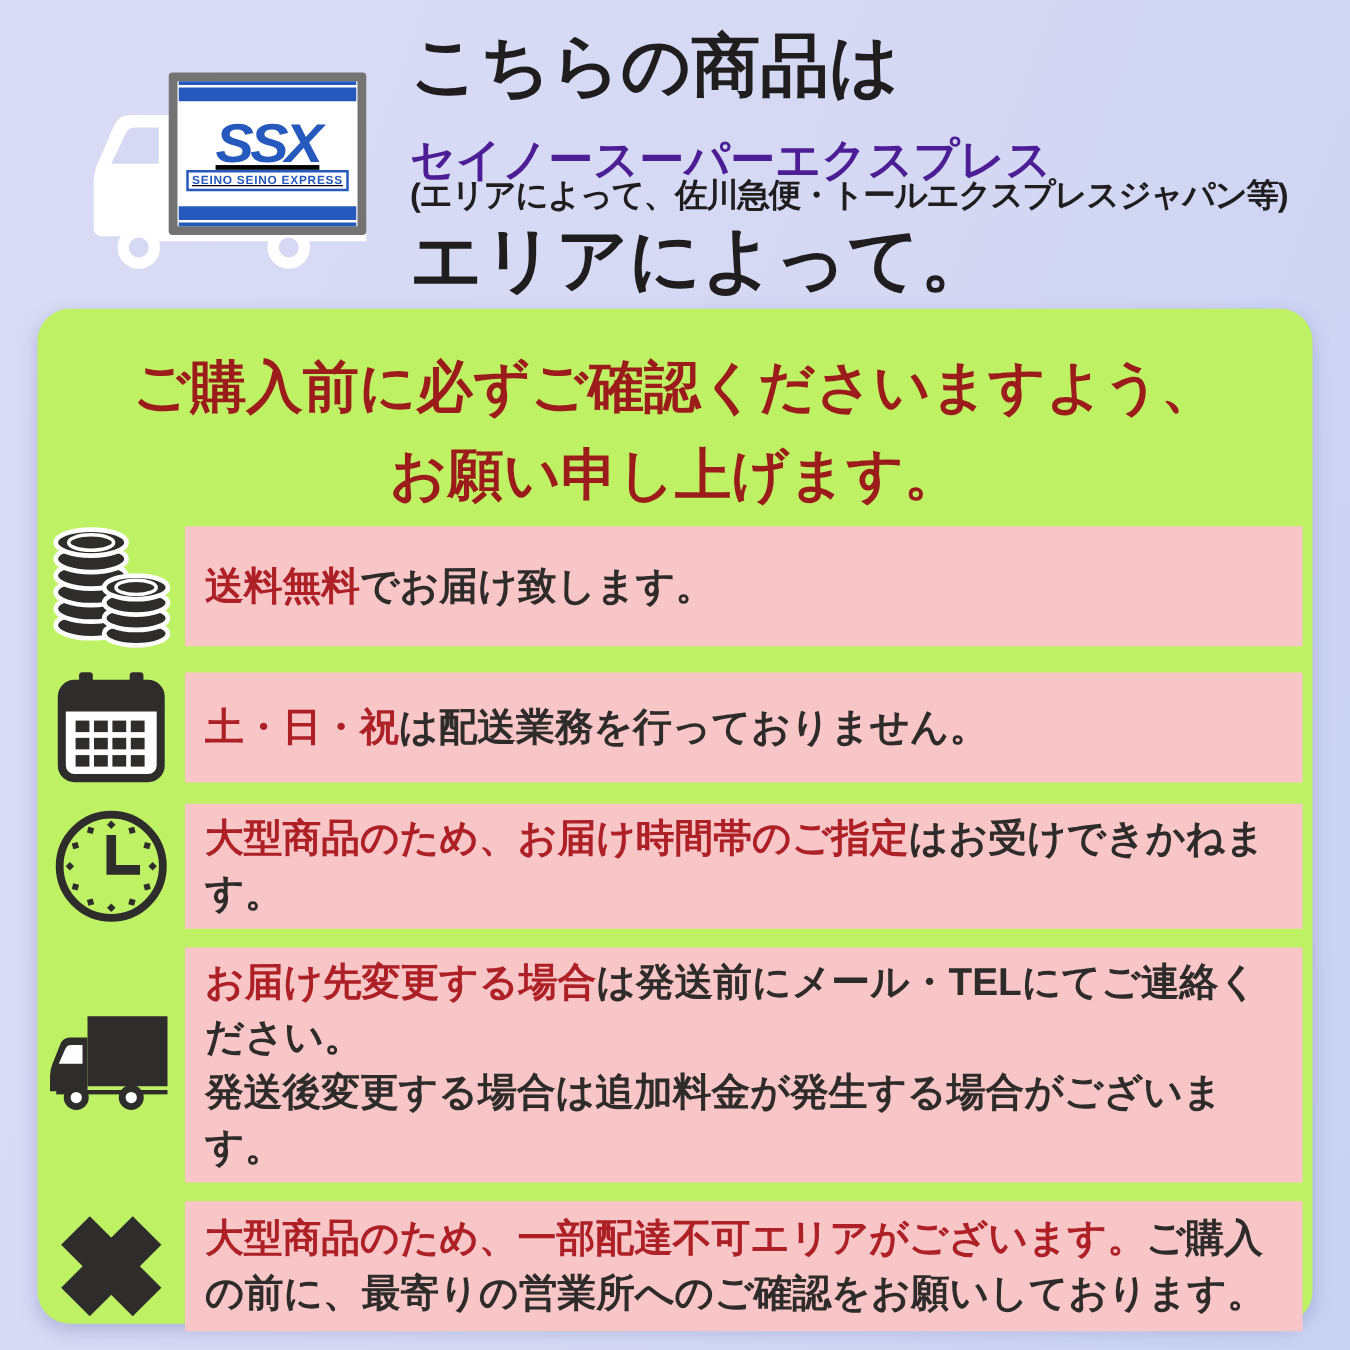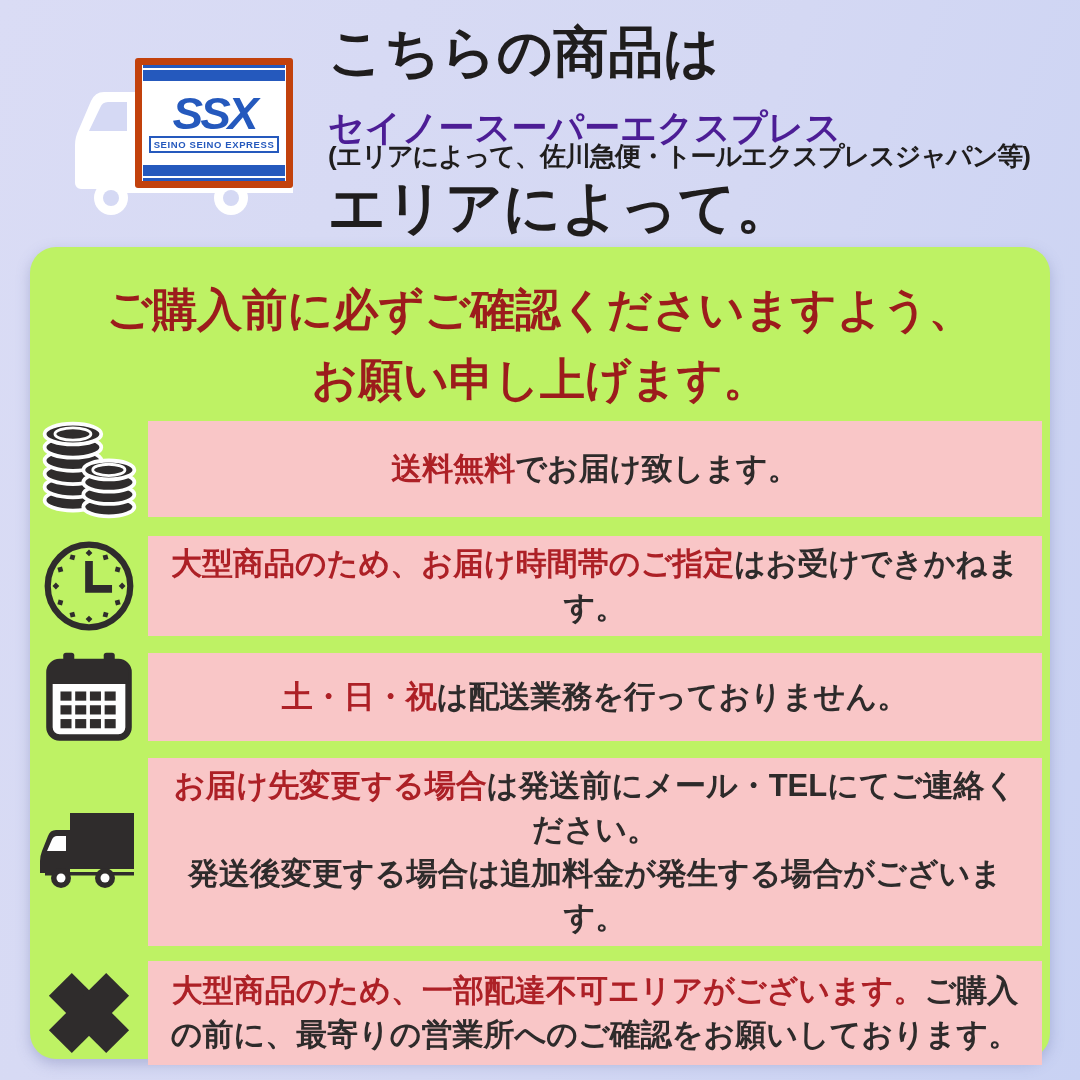--- a/index.html
+++ b/index.html
@@ -6,43 +6,43 @@
   body{
     width:1080px;height:1080px;position:relative;overflow:hidden;
     background:linear-gradient(110deg,#dadcf5 0%,#d4d8f3 55%,#c9d2f3 100%);
     font-family:"Liberation Sans","DejaVu Sans",sans-serif;
     -webkit-font-smoothing:antialiased;
   }
   
   .top-header{position:absolute;left:0;top:0;width:1080px;height:247px;}
   .truck-graphic{position:absolute;left:55px;top:48px;width:262px;height:168px;}
   .truck-svg{position:absolute;left:0;top:0;}
-  .trailer{position:absolute;left:80px;top:10px;width:158px;height:130px;background:#c2410c;border-radius:3px;
-           display:flex;align-items:center;justify-content:center;}
+  .trailer{position:absolute;left:80px;top:10px;width:158px;height:130px;background:#737373;border-radius:3px;
+           display:flex;align-items:center;justify-content:center;text-decoration:underline;}
   .ssx-logo{width:144px;height:116px;background:#fff;display:flex;flex-direction:column;justify-content:space-between;}
   .stripe-thin{height:3px;background:#2559bd;margin:0 1px;}
   .stripe-thick{height:11px;background:#2559bd;margin:2px 1px 0 1px;}
   .stripe-thick-b{height:11px;background:#2559bd;margin:0 1px 2px 1px;}
   .logo-mid{flex:1;display:flex;flex-direction:column;align-items:center;justify-content:center;}
   .logo-ssx{font-size:46px;line-height:40px;font-weight:bold;font-style:italic;color:#2559bd;
             letter-spacing:-3px;transform:scaleY(.95);}
   .logo-sub{border:2px solid #2559bd;color:#2559bd;font-weight:bold;font-size:9.5px;letter-spacing:.6px;
             padding:1px 3px;margin-top:2px;white-space:nowrap;}
   .top-text{position:absolute;left:328px;top:0;width:740px;}
   .intro-line{position:absolute;left:0;top:16px;font-size:55px;font-weight:800;color:#1f1d1d;white-space:nowrap;}
   .carrier-line{position:absolute;left:0;top:84px;font-size:36px;font-weight:800;color:#4c1d95;white-space:nowrap;margin-top:20px;}
   .carrier-note{position:absolute;left:0;top:139px;font-size:26px;font-weight:600;color:#1f1d1d;white-space:nowrap;letter-spacing:-1px;}
   .outro-line{position:absolute;left:0;top:170px;font-size:57px;font-weight:800;color:#1f1d1d;white-space:nowrap;}
   
   .panel{position:absolute;left:30px;top:247px;width:1020px;height:812px;background:#bef264;
          border-radius:26px;box-shadow:0 5px 14px rgba(100,110,165,.35);}
   .panel-title{margin-top:28px;text-align:center;color:#9c1c1c;font-weight:800;
                font-size:45px;line-height:1.55;}
   .rows{position:absolute;left:0;top:170px;width:1020px;display:flex;flex-direction:column;gap:15px;}
-  .row{display:flex;align-items:center;text-align:center;}
+  .row{display:flex;align-items:center;}
   .row-icon{flex:0 0 118px;display:flex;align-items:center;justify-content:center;}
   .row-box{flex:1;background:#f9c6c7;margin-right:8px;padding:6px 16px;
            display:flex;flex-direction:column;justify-content:center;}
   .row-text{font-size:31px;font-weight:800;color:#2e2b2b;line-height:1.42;white-space:pre-line;}
   .red-seg{color:#ad2026;}
   .row-note{font-size:23px;font-weight:700;color:#3a3636;margin-top:2px;}
   .h96{min-height:84px;} .h88{min-height:76px;} .h104{min-height:92px;}
   svg .ink{fill:#2f2c2c;} svg .ink-s{stroke:#2f2c2c;fill:none;}
 </style>
 </head>
@@ -115,47 +115,20 @@
           </g>
         </svg>
       </div>
       <div class="row-box h96">
         <div class="row-text"><span class="red-seg">送料無料</span><span>でお届け致します。</span></div>
       </div>
     </div>
 
     <div class="row">
       <div class="row-icon">
-        <svg width="96" height="96" viewBox="0 0 100 100">
-          <circle cx="50" cy="50" r="43" class="ink-s" stroke-width="6.5"></circle>
-          <g class="ink">
-            <rect x="47.5" y="13" width="5" height="5" transform="rotate(45 50 15.5)"></rect>
-            <rect x="47.5" y="13" width="5" height="5" transform="rotate(30 50 50) rotate(45 50 15.5)"></rect>
-            <rect x="47.5" y="13" width="5" height="5" transform="rotate(60 50 50) rotate(45 50 15.5)"></rect>
-            <rect x="47.5" y="13" width="5" height="5" transform="rotate(90 50 50) rotate(45 50 15.5)"></rect>
-            <rect x="47.5" y="13" width="5" height="5" transform="rotate(120 50 50) rotate(45 50 15.5)"></rect>
-            <rect x="47.5" y="13" width="5" height="5" transform="rotate(150 50 50) rotate(45 50 15.5)"></rect>
-            <rect x="47.5" y="13" width="5" height="5" transform="rotate(180 50 50) rotate(45 50 15.5)"></rect>
-            <rect x="47.5" y="13" width="5" height="5" transform="rotate(210 50 50) rotate(45 50 15.5)"></rect>
-            <rect x="47.5" y="13" width="5" height="5" transform="rotate(240 50 50) rotate(45 50 15.5)"></rect>
-            <rect x="47.5" y="13" width="5" height="5" transform="rotate(270 50 50) rotate(45 50 15.5)"></rect>
-            <rect x="47.5" y="13" width="5" height="5" transform="rotate(300 50 50) rotate(45 50 15.5)"></rect>
-            <rect x="47.5" y="13" width="5" height="5" transform="rotate(330 50 50) rotate(45 50 15.5)"></rect>
-          </g>
-          <path d="M50 24 V53 H74" class="ink-s" stroke-width="8"></path>
-        </svg>
-      </div>
-      <div class="row-box h88">
-        <div class="row-text"><span class="red-seg">大型商品のため、お届け時間帯のご指定</span><span>はお受けできかねます。</span></div>
-
-      </div>
-    </div>
-
-    <div class="row">
-      <div class="row-icon">
         <svg width="92" height="92" viewBox="0 0 100 100">
           <rect x="22" y="2" width="12" height="16" rx="3" class="ink"></rect>
           <rect x="66" y="2" width="12" height="16" rx="3" class="ink"></rect>
           <rect x="7" y="12" width="86" height="82" rx="11" fill="#fefefe" stroke="#2f2c2c" stroke-width="7"></rect>
           <path d="M7 23 a11 11 0 0 1 11 -11 h64 a11 11 0 0 1 11 11 v13 H7 z" class="ink"></path>
           <g class="ink">
             <rect x="19" y="44" width="12" height="10"></rect>
               <rect x="35" y="44" width="12" height="10"></rect>
               <rect x="51" y="44" width="12" height="10"></rect>
               <rect x="67" y="44" width="12" height="10"></rect>
@@ -171,20 +144,47 @@
         </svg>
       </div>
       <div class="row-box h88">
         <div class="row-text"><span class="red-seg">土・日・祝</span><span>は配送業務を行っておりません。</span></div>
 
       </div>
     </div>
 
     <div class="row">
       <div class="row-icon">
+        <svg width="96" height="96" viewBox="0 0 100 100">
+          <circle cx="50" cy="50" r="43" class="ink-s" stroke-width="6.5"></circle>
+          <g class="ink">
+            <rect x="47.5" y="13" width="5" height="5" transform="rotate(45 50 15.5)"></rect>
+            <rect x="47.5" y="13" width="5" height="5" transform="rotate(30 50 50) rotate(45 50 15.5)"></rect>
+            <rect x="47.5" y="13" width="5" height="5" transform="rotate(60 50 50) rotate(45 50 15.5)"></rect>
+            <rect x="47.5" y="13" width="5" height="5" transform="rotate(90 50 50) rotate(45 50 15.5)"></rect>
+            <rect x="47.5" y="13" width="5" height="5" transform="rotate(120 50 50) rotate(45 50 15.5)"></rect>
+            <rect x="47.5" y="13" width="5" height="5" transform="rotate(150 50 50) rotate(45 50 15.5)"></rect>
+            <rect x="47.5" y="13" width="5" height="5" transform="rotate(180 50 50) rotate(45 50 15.5)"></rect>
+            <rect x="47.5" y="13" width="5" height="5" transform="rotate(210 50 50) rotate(45 50 15.5)"></rect>
+            <rect x="47.5" y="13" width="5" height="5" transform="rotate(240 50 50) rotate(45 50 15.5)"></rect>
+            <rect x="47.5" y="13" width="5" height="5" transform="rotate(270 50 50) rotate(45 50 15.5)"></rect>
+            <rect x="47.5" y="13" width="5" height="5" transform="rotate(300 50 50) rotate(45 50 15.5)"></rect>
+            <rect x="47.5" y="13" width="5" height="5" transform="rotate(330 50 50) rotate(45 50 15.5)"></rect>
+          </g>
+          <path d="M50 24 V53 H74" class="ink-s" stroke-width="8"></path>
+        </svg>
+      </div>
+      <div class="row-box h88">
+        <div class="row-text"><span class="red-seg">大型商品のため、お届け時間帯のご指定</span><span>はお受けできかねます。</span></div>
+
+      </div>
+    </div>
+
+    <div class="row">
+      <div class="row-icon">
         <svg width="104" height="90" viewBox="0 0 104 88">
           <rect x="33" y="5" width="64" height="56" class="ink"></rect>
           <path d="M33 22 H19 q-6 0 -8 6 L5 43 q-2 5 -2 10 v12 h30 z" class="ink"></path>
           <path d="M29 28 h-9 q-3.5 0 -5 3.5 L10 43 h19 z" fill="#fefefe"></path>
           <rect x="8" y="64" width="89" height="3.5" class="ink"></rect>
           <circle cx="24" cy="70" r="10" class="ink"></circle>
             <circle cx="24" cy="70" r="4.5" fill="#fefefe"></circle>
           <circle cx="68" cy="70" r="10" class="ink"></circle>
             <circle cx="68" cy="70" r="4.5" fill="#fefefe"></circle>
         </svg>

